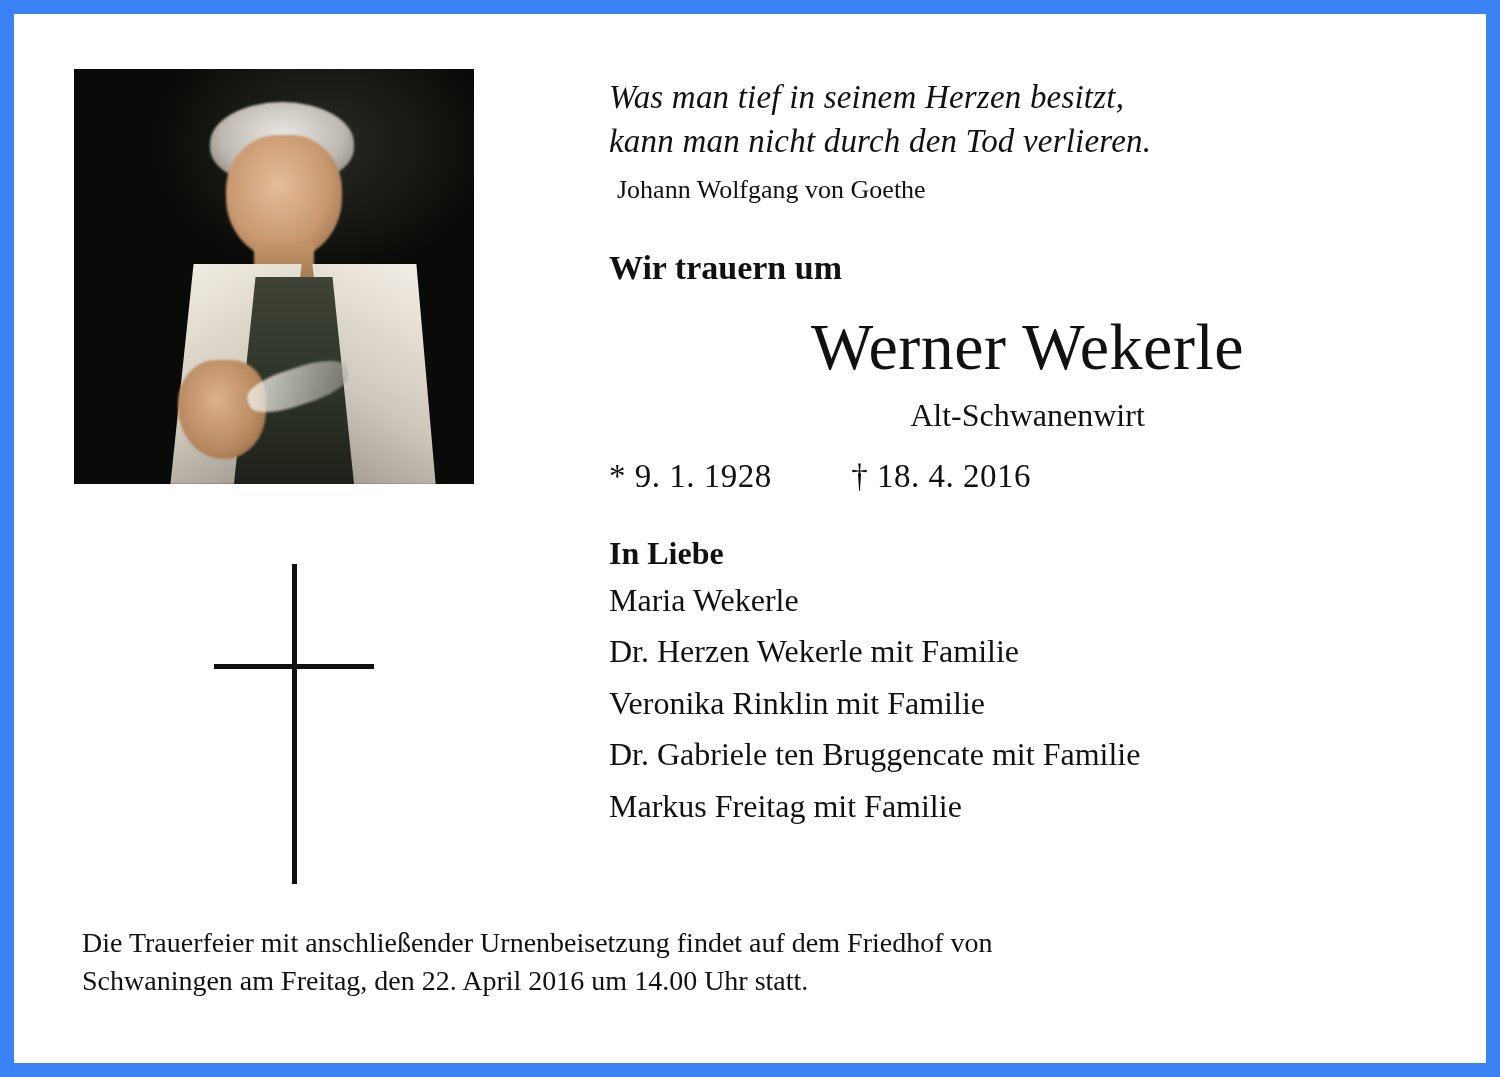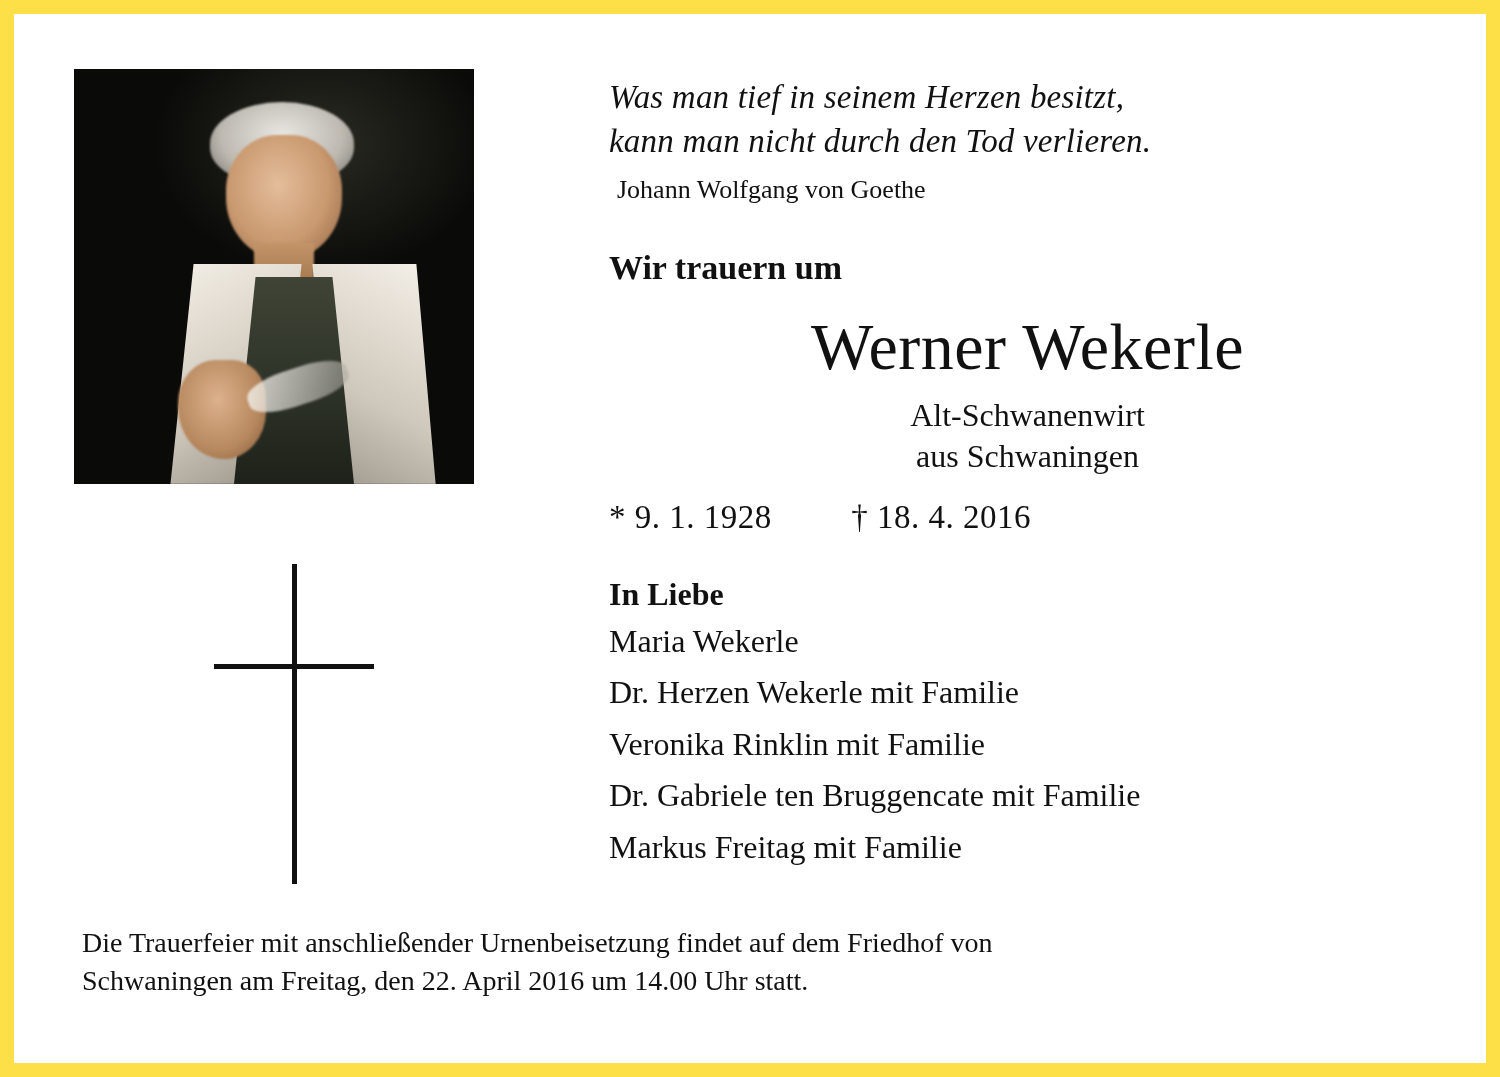--- a/index.html
+++ b/index.html
@@ -14,21 +14,21 @@
     color: #111111;
     overflow: hidden;
   }
 
   .notice-frame {
     position: absolute;
     left: 0;
     top: 0;
     width: 1500px;
     height: 1077px;
-    background: #fde047;
+    background: #3b82f6;
     box-sizing: border-box;
     padding: 14px;
   }
 
   .notice-page {
     position: relative;
     width: 100%;
     height: 100%;
     background: #ffffff;
     box-sizing: border-box;
@@ -279,21 +279,20 @@
         <div>kann man nicht durch den Tod verlieren.</div>
       </div>
       <div class="quote-author">Johann Wolfgang von Goethe</div>
 
       <div class="mourn-line">Wir trauern um</div>
 
       <div class="deceased-name">Werner Wekerle</div>
 
       <div class="subtitle">
         <div>Alt-Schwanenwirt</div>
-        <div>aus Schwaningen</div>
       </div>
 
       <div class="dates">
         <span>* 9. 1. 1928</span>
         <span class="gap"></span>
         <span>† 18. 4. 2016</span>
       </div>
 
       <div class="family-head">In Liebe</div>
       <ul class="family-list">

